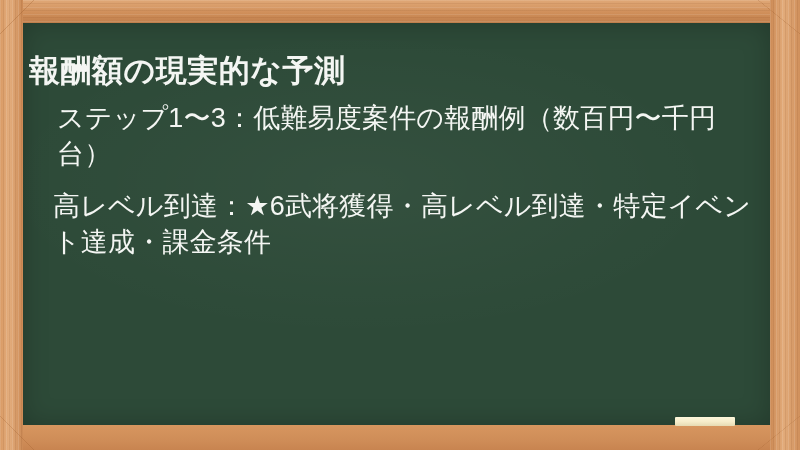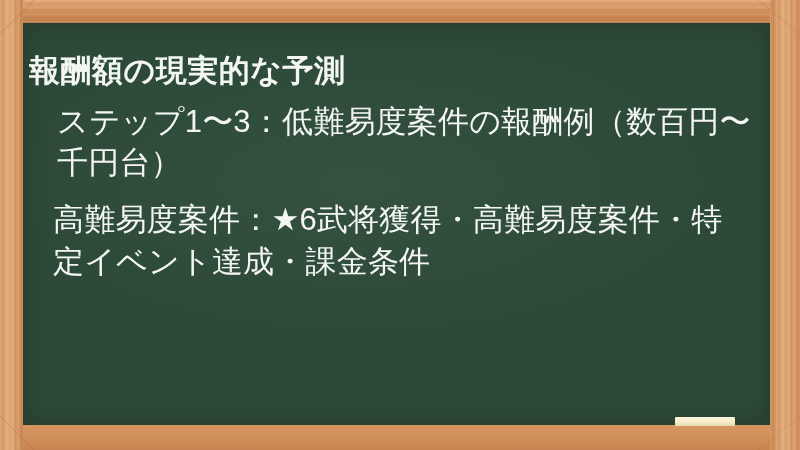--- a/index.html
+++ b/index.html
@@ -142,21 +142,21 @@
     position: absolute;
     left: 30px;
     top: 78px;
     width: 700px;
     margin: 0;
     padding: 0;
     list-style: none;
   }
   .body-item {
     color: #f4f6f3;
-    font-size: 31px;
+    font-size: 27px;
     line-height: 1.33;
     letter-spacing: 0.2px;
     margin: 0 0 16px 0;
   }
   .body-item.indent-0 { margin-left: 0px; }
   .body-item.indent-1 { margin-left: 4px; }
 
   
   .chalk {
     position: absolute;
@@ -184,19 +184,19 @@
     <div class="mitre mitre-br"></div>
   </div>
 
   <div class="board">
     <div class="board-sheen"></div>
 
     <h1 class="board-title">報酬額の現実的な予測</h1>
 
     <ul class="body-list">
       <li class="body-item indent-1">ステップ1〜3：低難易度案件の報酬例（数百円〜千円台）</li>
-      <li class="body-item indent-0">高難易度案件：★6武将獲得・高難易度案件・特定イベント達成・課金条件</li>
+      <li class="body-item indent-0">高レベル到達：★6武将獲得・高レベル到達・特定イベント達成・課金条件</li>
     </ul>
   </div>
 
   <div class="chalk"></div>
 
 </div>
 
 </body></html>

